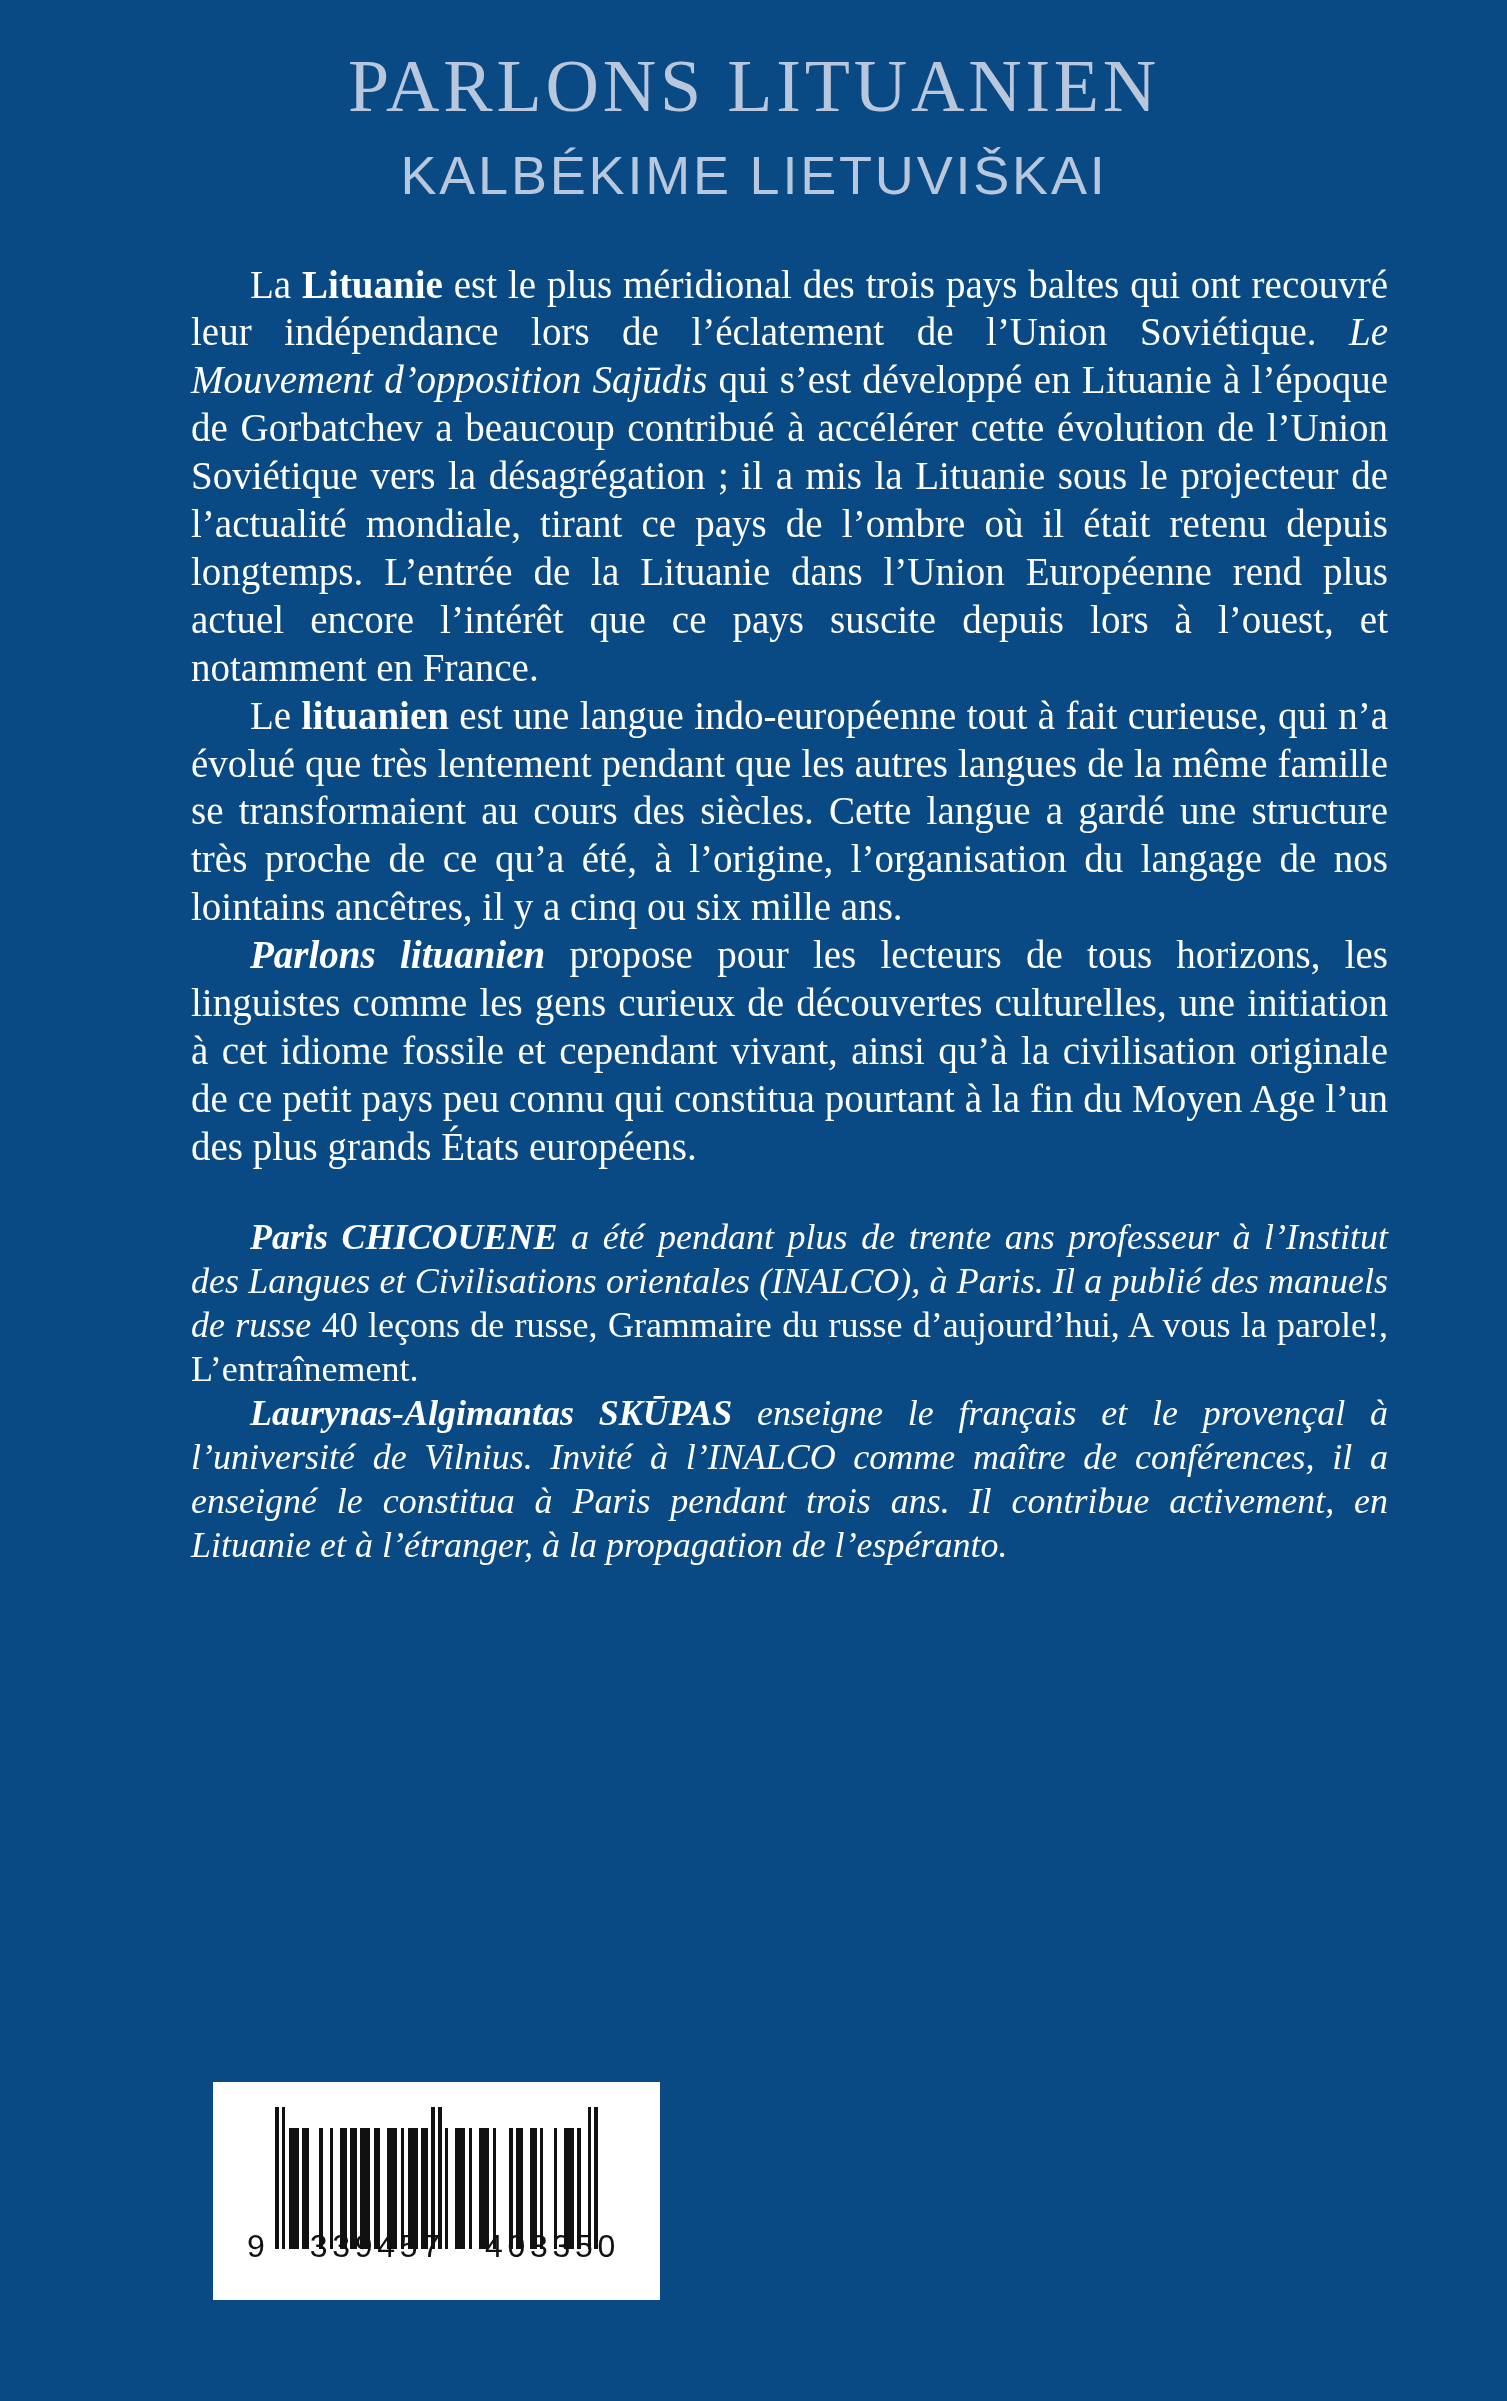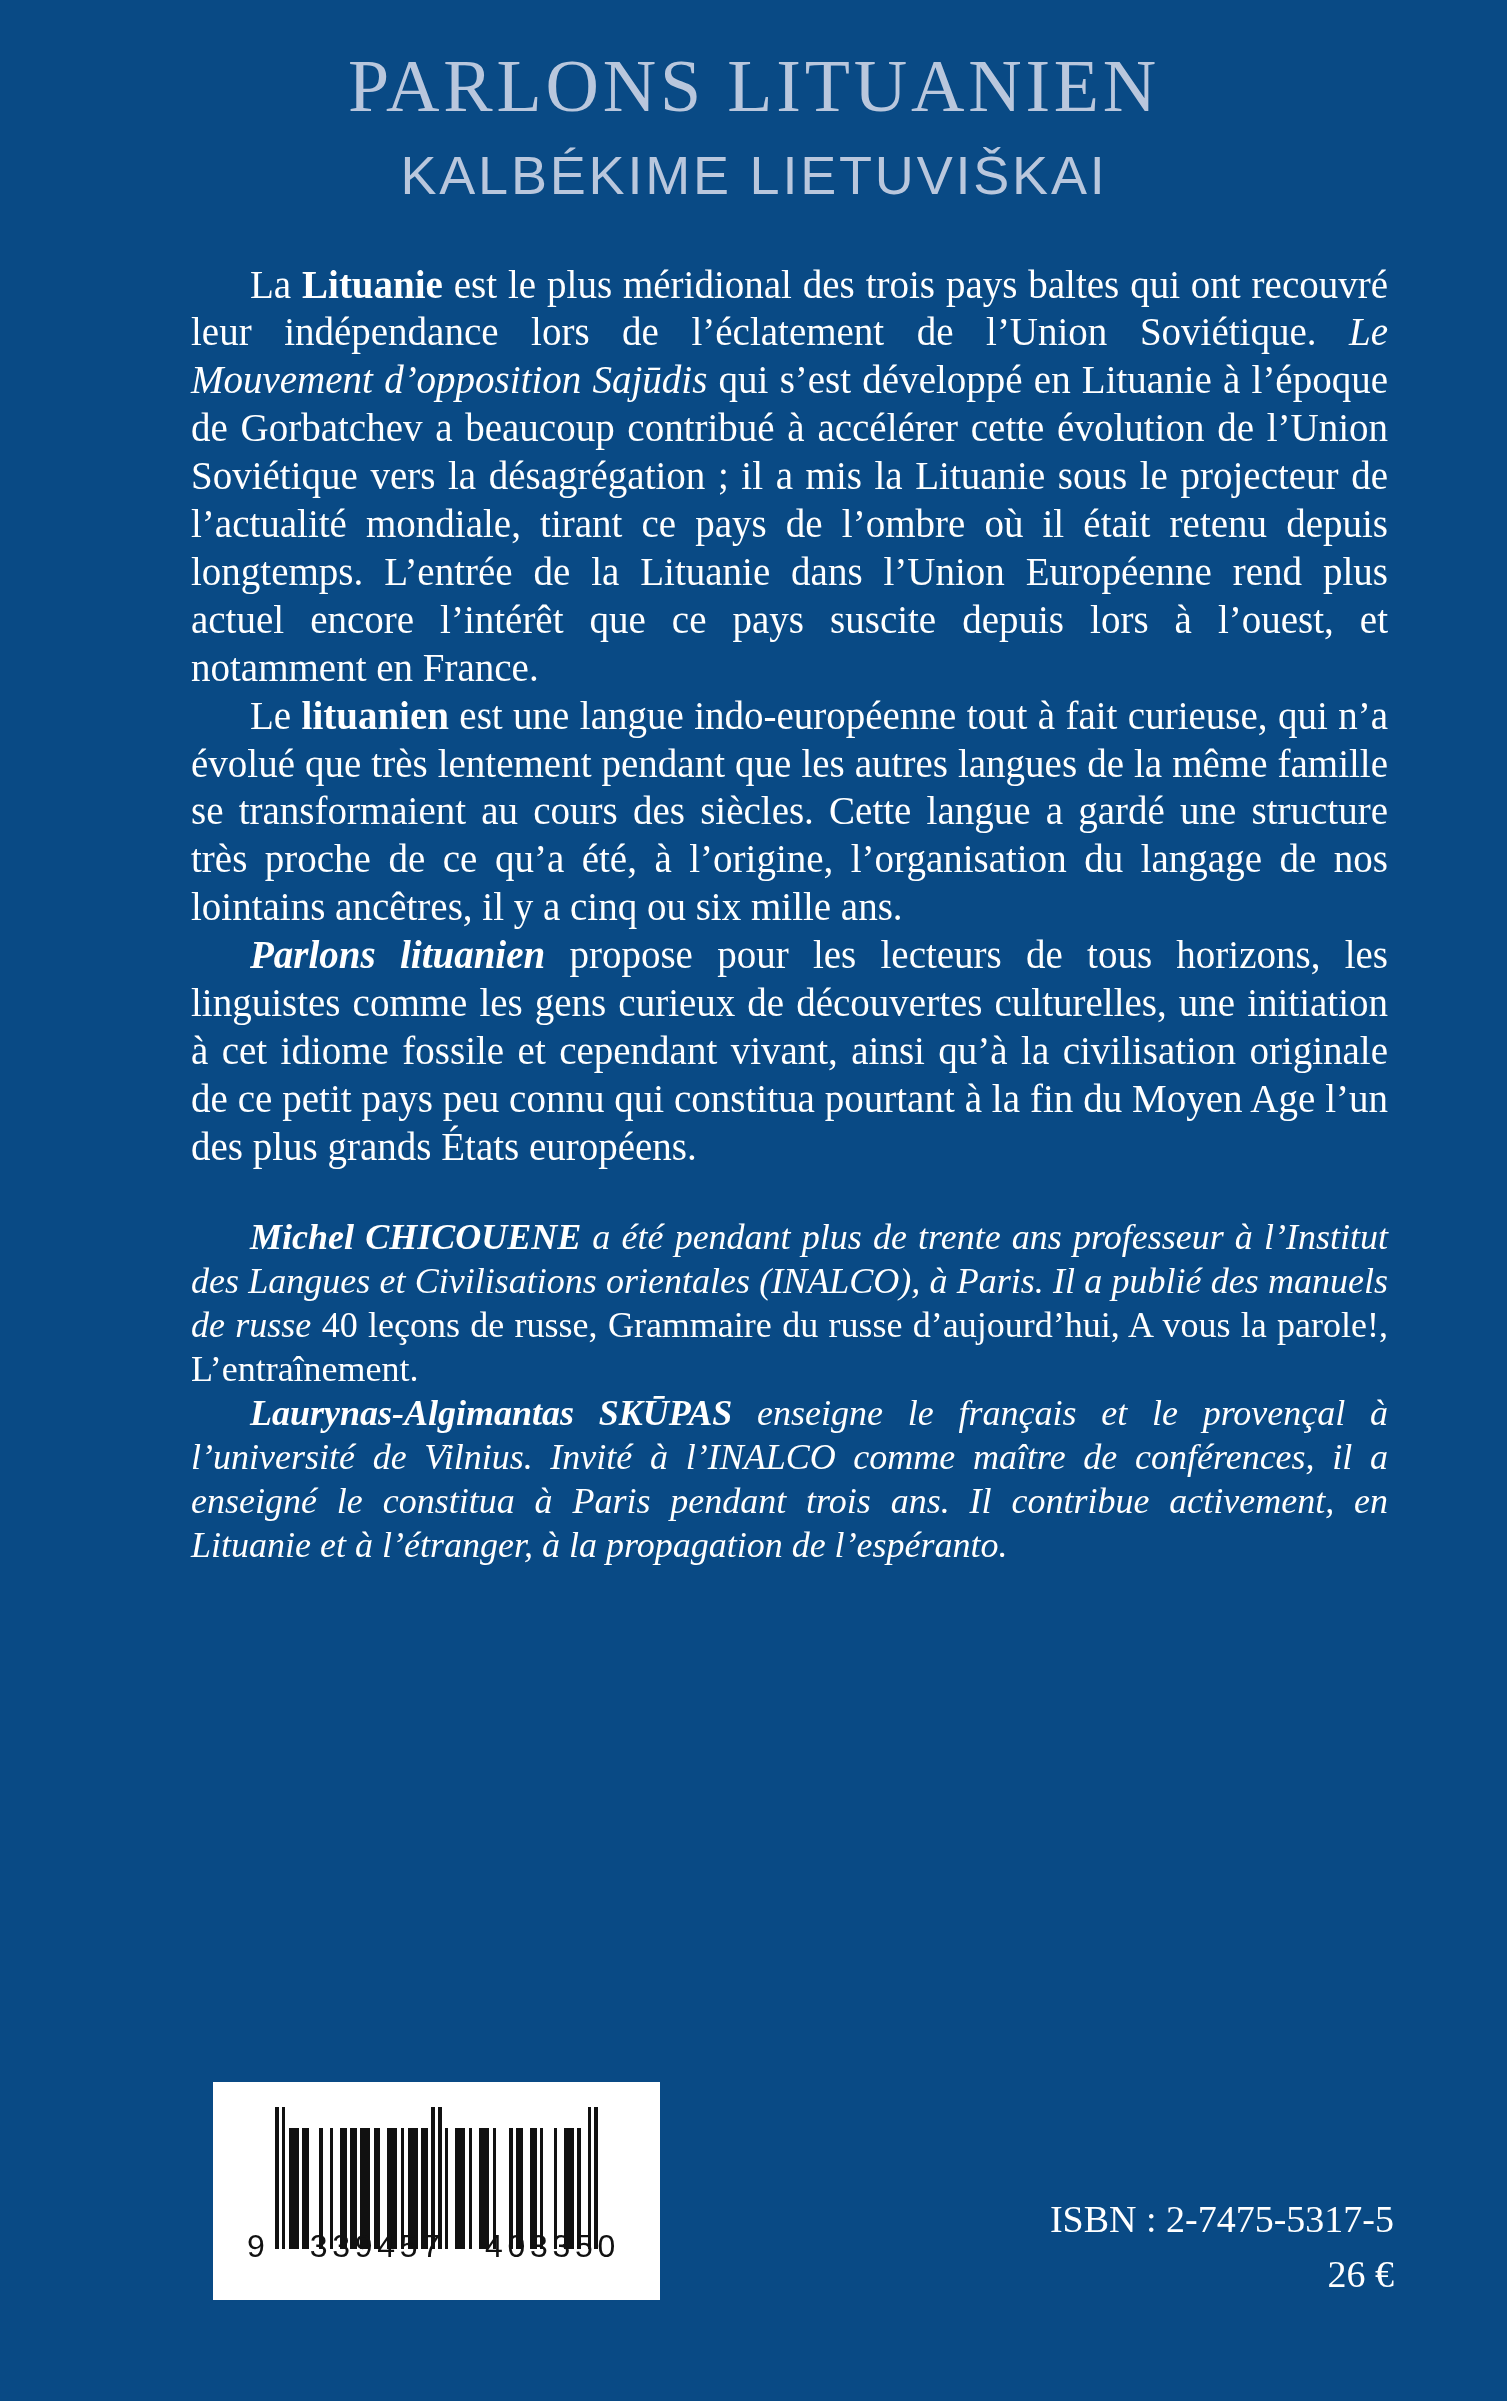--- a/index.html
+++ b/index.html
@@ -151,21 +151,21 @@
 
     <p class="para"><span>La </span><span class="b">Lituanie</span><span> est le plus méridional des trois pays baltes qui ont recouvré leur indépendance lors de l’éclatement de l’Union Soviétique. </span><span class="i">Le Mouvement d’opposition Sajūdis</span><span> qui s’est développé en Lituanie à l’époque de Gorbatchev a beaucoup contribué à accélérer cette évolution de l’Union Soviétique vers la désagrégation ; il a mis la Lituanie sous le projecteur de l’actualité mondiale, tirant ce pays de l’ombre où il était retenu depuis longtemps. L’entrée de la Lituanie dans l’Union Européenne rend plus actuel encore l’intérêt que ce pays suscite depuis lors à l’ouest, et notamment en France.</span></p>
 
     <p class="para"><span>Le </span><span class="b">lituanien</span><span> est une langue indo-européenne tout à fait curieuse, qui n’a évolué que très lentement pendant que les autres langues de la même famille se transformaient au cours des siècles. Cette langue a gardé une structure très proche de ce qu’a été, à l’origine, l’organisation du langage de nos lointains ancêtres, il y a cinq ou six mille ans.</span></p>
 
     <p class="para"><span class="b i">Parlons lituanien</span><span> propose pour les lecteurs de tous horizons, les linguistes comme les gens curieux de découvertes culturelles, une initiation à cet idiome fossile et cependant vivant, ainsi qu’à la civilisation originale de ce petit pays peu connu qui constitua pourtant à la fin du Moyen Age l’un des plus grands États européens.</span></p>
 
   </div>
 
   <div class="bios">
-    <p class="bio"><span class="nm">Michel CHICOUENE</span><span> a été pendant plus de trente ans professeur à l’Institut des Langues et Civilisations orientales (INALCO), à Paris. Il a publié des manuels de russe </span><span class="rm">40 leçons de russe, Grammaire du russe d’aujourd’hui, A vous la parole!, L’entraînement.</span></p>
+    <p class="bio"><span class="nm">Paris CHICOUENE</span><span> a été pendant plus de trente ans professeur à l’Institut des Langues et Civilisations orientales (INALCO), à Paris. Il a publié des manuels de russe </span><span class="rm">40 leçons de russe, Grammaire du russe d’aujourd’hui, A vous la parole!, L’entraînement.</span></p>
 
     <p class="bio"><span class="nm">Laurynas-Algimantas SKŪPAS</span><span> enseigne le français et le provençal à l’université de Vilnius. Invité à l’INALCO comme maître de conférences, il a enseigné le constitua à Paris pendant trois ans. Il contribue activement, en Lituanie et à l’étranger, à la propagation de l’espéranto.</span></p>
   </div>
 
   <div class="footer">
 
     <div class="barcode-box">
       <div class="barcode-bars" id="barcode-bars">
           <span class="bar" style="width: 3.4px; height: 142px;"></span>
           <span class="bar" style="width: 3.4px; height: 142px; background: transparent;"></span>
@@ -227,21 +227,17 @@
           <span class="bar" style="width: 3.4px; height: 142px; background: transparent;"></span>
           <span class="bar" style="width: 3.4px; height: 142px;"></span>
         </div>
       <div class="barcode-digits">
         <span class="bc-lead">9</span>
         <span class="bc-left">339457</span>
         <span class="bc-right">403350</span>
       </div>
     </div>
 
-    <div class="isbn-block">
-      <div>ISBN : 2-7475-5317-5</div>
-      <div class="price">26 €</div>
-    </div>
 
   </div>
 
 </div>
 
 
 </body></html>

